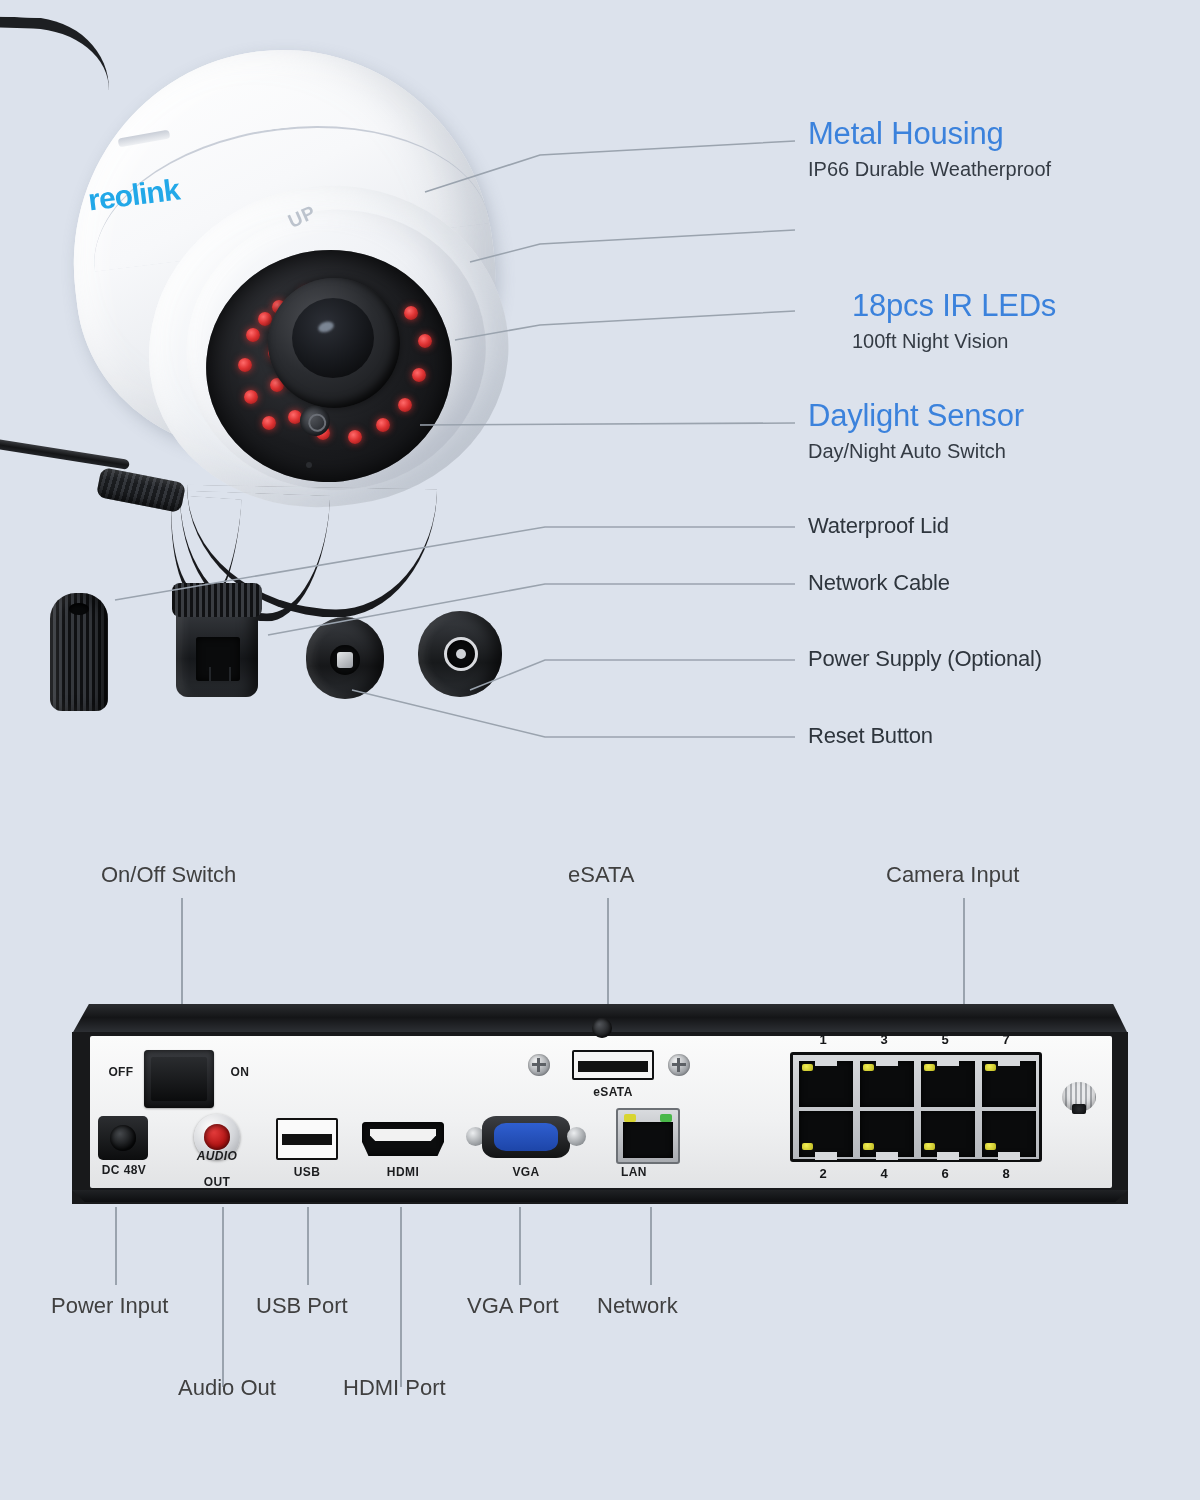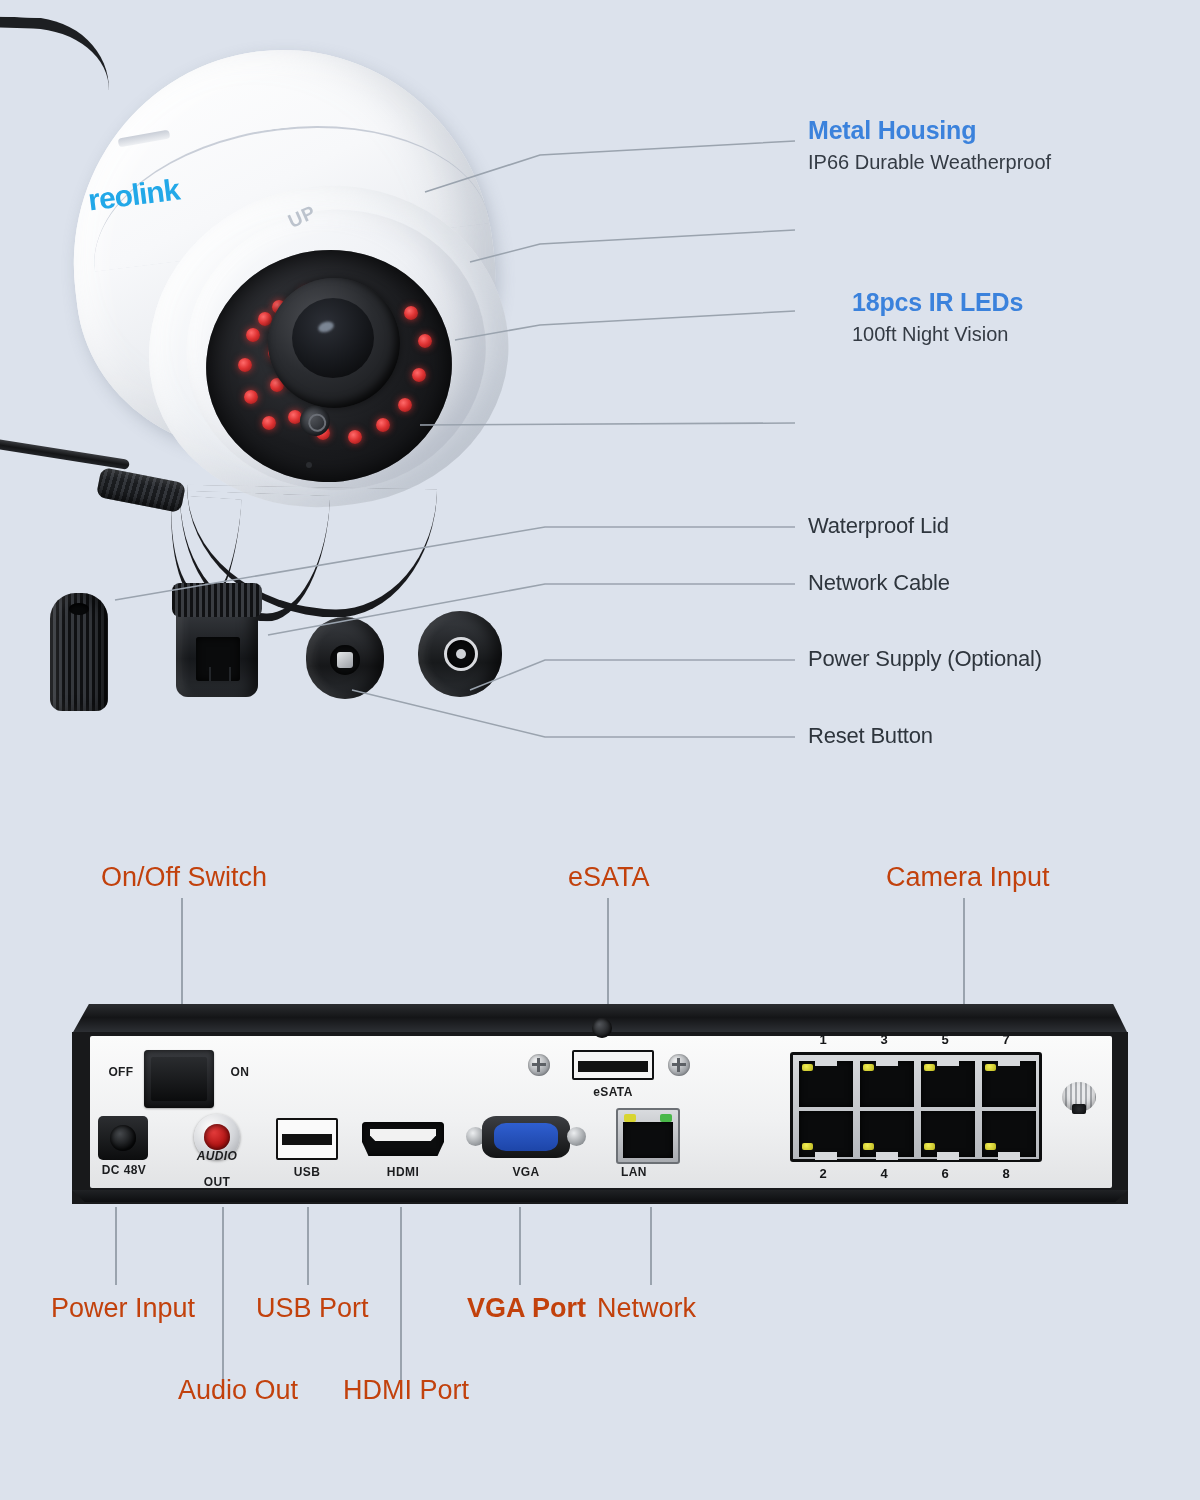--- a/index.html
+++ b/index.html
@@ -13,34 +13,34 @@
   .stage { position: absolute; inset: 0; }
 
   
   .abs { position: absolute; }
   .lead { position: absolute; background: #9aa3ae; }
   .lead-v { width: 1.5px; }
 
   
   .callout { position: absolute; }
   .callout .title {
-    font-size: 25px; font-weight: bold; color: #3b82dc;
+    font-size: 31px; font-weight: normal; color: #3b82dc;
     letter-spacing: -0.2px; line-height: 1.15; white-space: nowrap;
   }
   .callout .sub {
     font-size: 20px; color: #343b44; line-height: 1.3;
     margin-top: 4px; white-space: nowrap;
   }
   .callout.plain .title {
     font-size: 22px; font-weight: normal; color: #2e353d;
   }
 
   
   .nvr-label {
-    position: absolute; font-size: 27px; color: #c2410c; white-space: nowrap;
+    position: absolute; font-size: 22px; color: #404040; white-space: nowrap;
   }
 
   
   #camera-art { position: absolute; left: 0; top: 10px; width: 600px; height: 780px; }
 
   
   .cam-cable-top {
     position: absolute; left: -20px; top: 8px; width: 130px; height: 70px;
     border-top: 11px solid #1d1f22;
     border-radius: 0 60% 0 0 / 0 100% 0 0;
@@ -468,20 +468,24 @@
   </svg>
 
   <div class="callout" style="left:808px; top:116px;">
     <div class="title" style="color: rgb(59, 130, 220);">Metal Housing</div>
     <div class="sub">IP66 Durable Weatherproof</div>
   </div>
   <div class="callout" style="left:852px; top:288px;">
     <div class="title" style="color: rgb(59, 130, 220);">18pcs IR LEDs</div>
     <div class="sub">100ft Night Vision</div>
   </div>
+  <div class="callout" style="left:808px; top:398px;">
+    <div class="title" style="color: rgb(59, 130, 220);">Daylight Sensor</div>
+    <div class="sub">Day/Night Auto Switch</div>
+  </div>
   <div class="callout plain" style="left:808px; top:513px;">
     <div class="title">Waterproof Lid</div>
   </div>
   <div class="callout plain" style="left:808px; top:570px;">
     <div class="title">Network Cable</div>
   </div>
   <div class="callout plain" style="left:808px; top:646px;">
     <div class="title">Power Supply (Optional)</div>
   </div>
   <div class="callout plain" style="left:808px; top:723px;">
@@ -588,19 +592,19 @@
   <div class="lead lead-v" style="left:115px; top:1207px; height:78px;"></div>
   <div class="lead lead-v" style="left:307px; top:1207px; height:78px;"></div>
   <div class="lead lead-v" style="left:519px; top:1207px; height:78px;"></div>
   <div class="lead lead-v" style="left:650px; top:1207px; height:78px;"></div>
 
   <div class="lead lead-v" style="left:222px; top:1207px; height:180px;"></div>
   <div class="lead lead-v" style="left:400px; top:1207px; height:180px;"></div>
 
   <div class="nvr-label" style="left:51px; top:1293px;">Power Input</div>
   <div class="nvr-label" style="left:256px; top:1293px;">USB Port</div>
-  <div class="nvr-label" style="left:467px; top:1293px;font-weight:bold;">VGA Port</div>
+  <div class="nvr-label" style="left:467px; top:1293px;">VGA Port</div>
   <div class="nvr-label" style="left:597px; top:1293px;">Network</div>
 
   <div class="nvr-label" style="left:163px; top:1375px;margin-left:15px;">Audio Out</div>
   <div class="nvr-label" style="left:343px; top:1375px;">HDMI Port</div>
 
 </div>
 
 </body></html>

